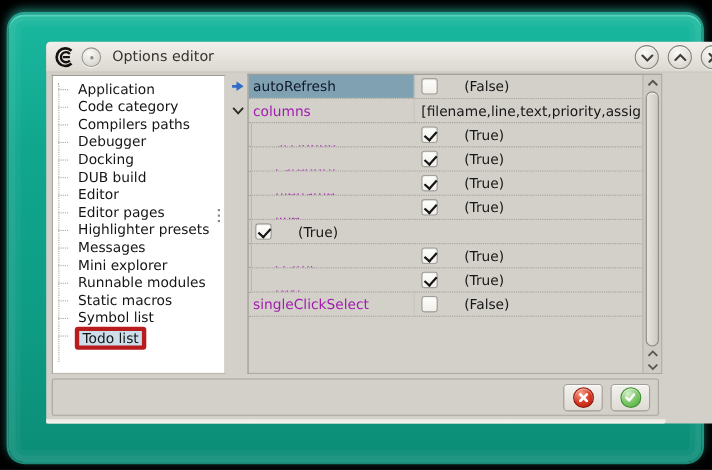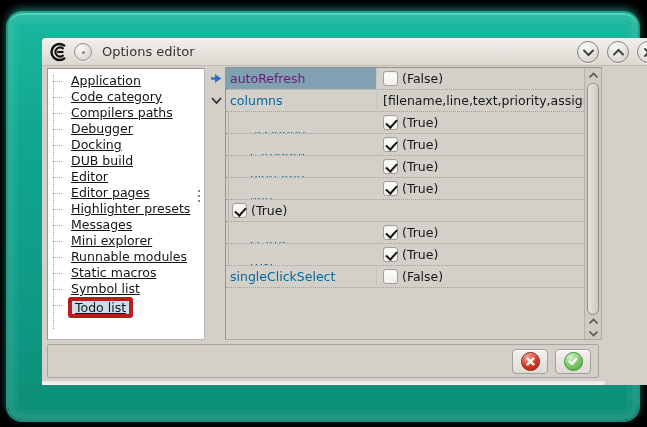--- a/index.html
+++ b/index.html
@@ -62,51 +62,51 @@
     padding-top:4px; overflow:hidden;
   }
   .listbox::before { content:""; position:absolute; left:5px; top:6px; bottom:10px;
     border-left:1px dotted #A9A7A0; }
   .s-item {
     position:relative; height:16px; line-height:16px; font-size:12.5px; color:#141414;
     padding-left:20px; white-space:nowrap; cursor:pointer;
   }
   .s-item::before { content:""; position:absolute; left:5px; top:8px; width:9px;
     border-top:1px dotted #A9A7A0; }
-  .s-item .lbl { display:inline-block; padding:0 3px; border-radius:3px; line-height:15px;text-decoration:underline; }
+  .s-item .lbl { display:inline-block; padding:0 3px; border-radius:3px; line-height:15px; }
   .s-item.selected .lbl { background:#CBDEE9; border:4px solid #b91c1c; line-height:13px; }
 
   .splitter {
     position:absolute; left:155px; top:150px; width:4px; height:20px; cursor:col-resize;
   }
   .splitter::before { content:""; position:absolute; left:1px; top:2px; width:2px; height:2px;
     background:#8A8881; box-shadow:0 5px 0 #8A8881, 0 10px 0 #8A8881; }
 
   
   .gutter { position:absolute; left:166px; top:29px; width:17px; height:273px; }
   .g-cell { height:22px; display:flex; align-items:center; justify-content:center; }
 
   .propgrid {
     position:absolute; left:183px; top:29px; width:377px; height:273px;
     background:#D2D0C9; border:1px solid #96948D;
     border-right-color:#ABA9A2; border-bottom-color:#ABA9A2;
   }
   .rows { position:absolute; left:0; top:0; right:17px; bottom:0; overflow:hidden; }
   .p-row { position:relative; display:flex; height:22px; border-bottom:1px dotted #A2A099; }
   .p-name {
-    width:151px; flex:none; font-size:12.5px; color:#0369a1;
+    width:151px; flex:none; font-size:12.5px; color:#a21caf;
     display:flex; align-items:center; padding-left:4px; cursor:pointer;
     border-right:1px solid #C6C4BD; white-space:nowrap; overflow:hidden;
   }
   .p-row.child .p-name { padding-left:24px;margin-top:20px; }
   .p-row.child::before { content:""; position:absolute; left:2px; top:0; bottom:0;
     border-left:1px solid #B7B5AE; }
-  .p-row.selected .p-name { background:#7FA1B1; color:#701a75; }
+  .p-row.selected .p-name { background:#7FA1B1; color:#0f172a; }
   .p-value {
-    flex:1; display:flex; align-items:center; gap:4px; padding-left:6px;
+    flex:1; display:flex; align-items:center; gap:24px; padding-left:6px;
     font-size:12.5px; color:#161616; white-space:nowrap; overflow:hidden; cursor:pointer;
   }
   .cb {
     width:15px; height:15px; flex:none; border:1px solid #A19F98; border-radius:3px;
     background:linear-gradient(180deg,#FEFEFD,#F1EFEA); position:relative;
     box-shadow:inset 0 1px 1px rgba(0,0,0,0.06);
   }
   .cb.checked::after { content:""; position:absolute; left:2px; top:3px; width:9px; height:5px;
     border-left:2px solid #151515; border-bottom:2px solid #151515; transform:rotate(-48deg); }
 

